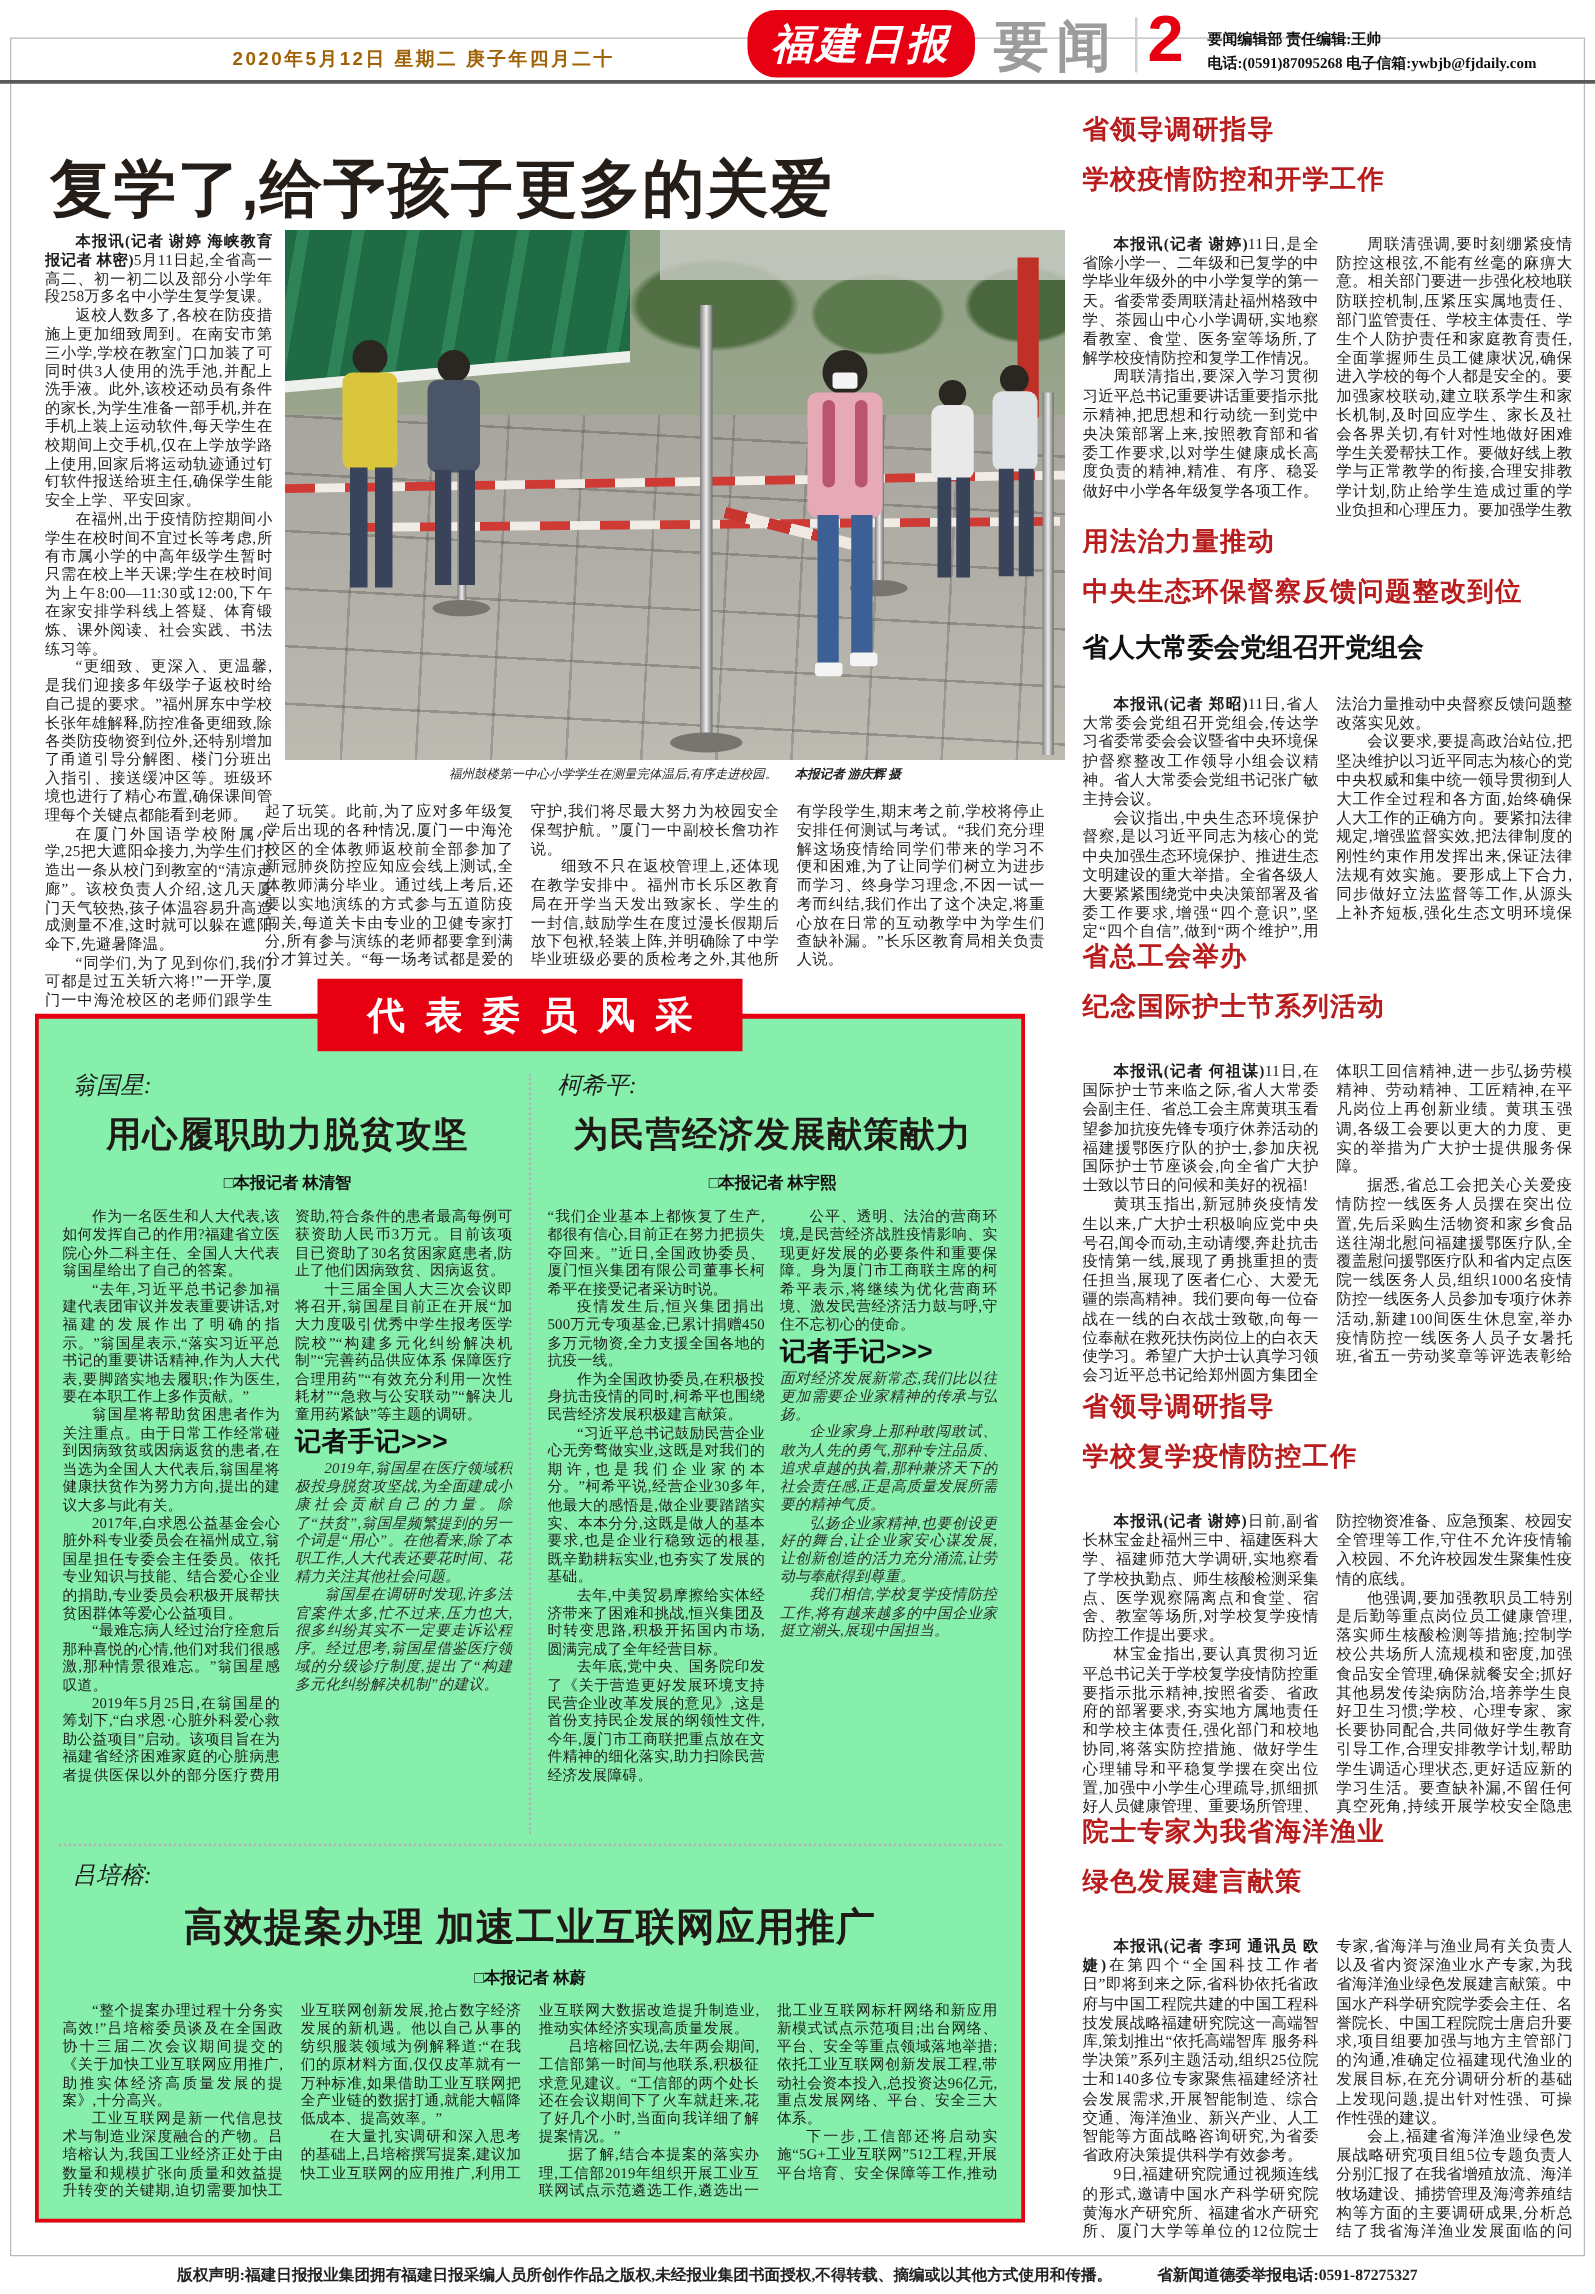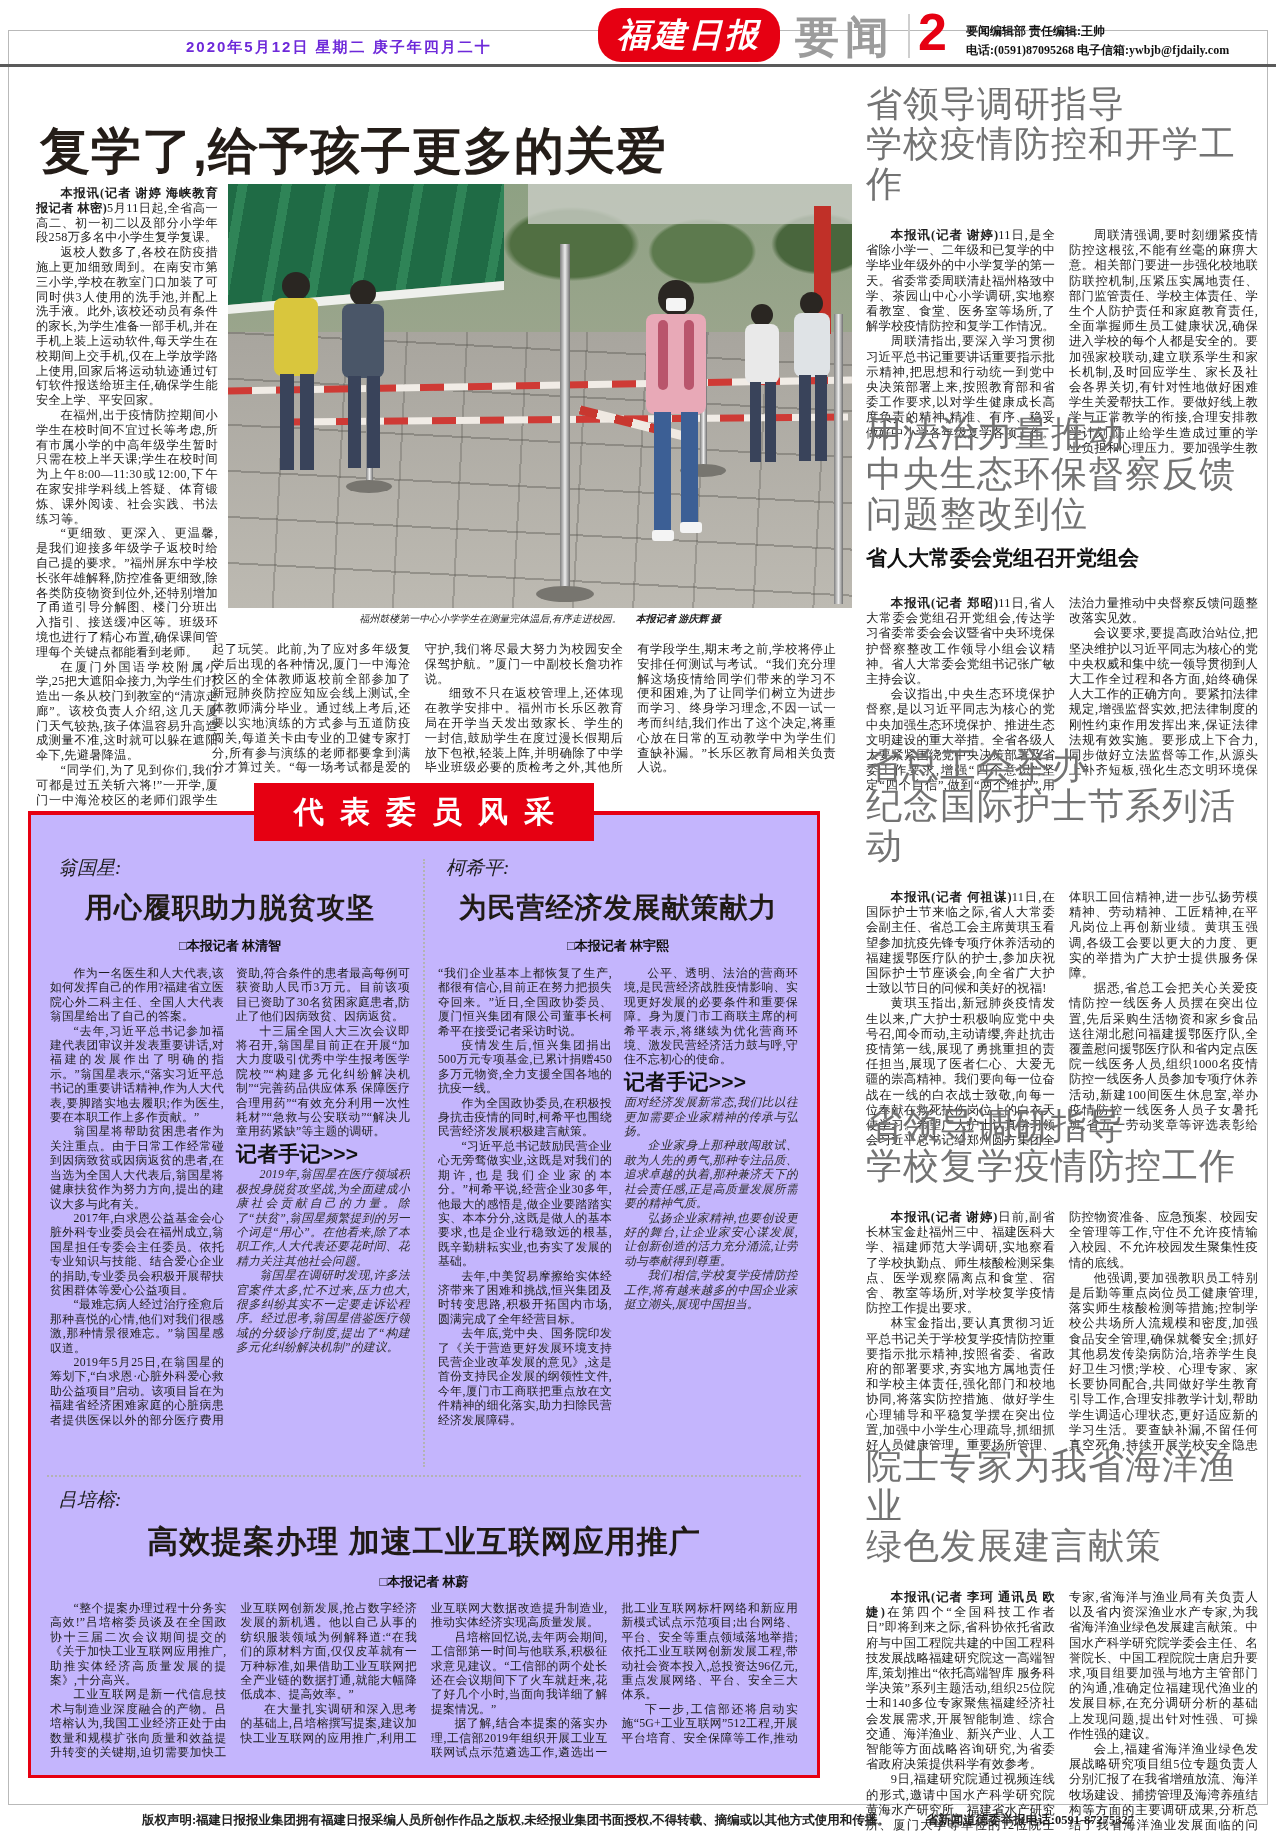--- a/index.html
+++ b/index.html
@@ -9,21 +9,21 @@
   .kaiti{font-style:italic;}
   .just{text-align:justify;}
   .para{margin:0;text-indent:2em;}
   .noindent-first p:first-child{text-indent:0;}
 
   
   .frame{position:absolute;left:8px;top:30px;width:1258px;height:1773px;border:1px solid #b9b9b9;}
   .rule-heavy{position:absolute;left:0;top:64px;width:1276px;height:3px;background:#5a5a5a;}
 
   
-  .date{position:absolute;left:186px;top:38px;font-weight:bold;font-size:15px;letter-spacing:2px;color:#6d28d9;}
+  .date{position:absolute;left:186px;top:38px;font-weight:bold;font-size:15px;letter-spacing:2px;color:#a16207;}
   .masthead{position:absolute;left:598px;top:8px;width:182px;height:54px;background:#e60012;color:#fff;
             display:flex;align-items:center;justify-content:center;font-weight:bold;font-size:33px;
             font-style:italic;letter-spacing:3px;border-radius:23px;}
   .section{position:absolute;left:795px;top:8px;font-weight:bold;font-size:44px;color:#9c9c9c;letter-spacing:6px;}
   .hdr-div{position:absolute;left:908px;top:14px;width:2px;height:44px;background:#cfcfcf;}
   .pagenum{position:absolute;left:918px;top:2px;font-weight:bold;font-size:52px;color:#e60012;}
   .contact{position:absolute;left:966px;top:22px;font-weight:bold;font-size:12px;line-height:19px;color:#111;}
 
   
   .headline{position:absolute;left:40px;top:84px;width:800px;font-weight:900;font-size:50px;
@@ -64,27 +64,27 @@
   .fig{position:absolute;}
   .fig .head{position:absolute;border-radius:50%;background:#2a2622;}
   .fig .mask{position:absolute;background:#f4f4f4;border-radius:3px;}
   .fig .torso{position:absolute;border-radius:8px;}
   .fig .leg{position:absolute;background:#39435a;}
   .fig .shoe{position:absolute;background:#f4f4f4;border-radius:3px;}
 </style>
 <style>
   
   .sb{position:absolute;left:866px;width:392px;}
-  .sb-title{font-weight:normal;font-size:36px;line-height:40px;letter-spacing:1px;color:#737373;}
+  .sb-title{font-weight:bold;font-size:21px;line-height:40px;letter-spacing:1px;color:#b91c1c;}
   .sb-sub{font-weight:bold;font-size:21px;margin-top:10px;color:#111;}
   .sb-body{margin-top:24px;column-count:2;column-gap:14px;column-fill:auto;overflow:hidden;
            font-size:12.4px;line-height:15.2px;letter-spacing:0.2px;color:#1d1d1d;}
 
   
-  .fbox{position:absolute;left:28px;top:812px;width:786px;height:960px;border:3px solid #e60012;background:#c4b5fd;}
+  .fbox{position:absolute;left:28px;top:812px;width:786px;height:960px;border:3px solid #e60012;background:#86efac;}
   .fbanner{position:absolute;left:50%;top:-32px;transform:translateX(-50%);width:340px;height:58px;
            background:#e60012;color:#fff;display:flex;align-items:center;justify-content:center;
            font-weight:bold;font-size:30px;letter-spacing:16px;text-indent:16px;}
   .fline{position:absolute;left:-3px;top:-4px;width:792px;height:3px;background:#e60012;}
   .finner{position:absolute;left:0;top:0;width:100%;height:100%;padding:40px 14px 8px;box-sizing:border-box;}
   .toprow{display:flex;height:612px;}
   .profile{flex:1;padding:0 5px;min-width:0;}
   .vdots{border-left:2px dotted #b3b3b3;margin:4px 8px 0;}
   .kicker{font-size:19px;font-weight:normal;color:#1c1c1c;padding-left:8px;}
   .ptitle{text-align:center;font-weight:bold;font-size:28px;color:#1f1a15;letter-spacing:1px;margin-top:8px;}

